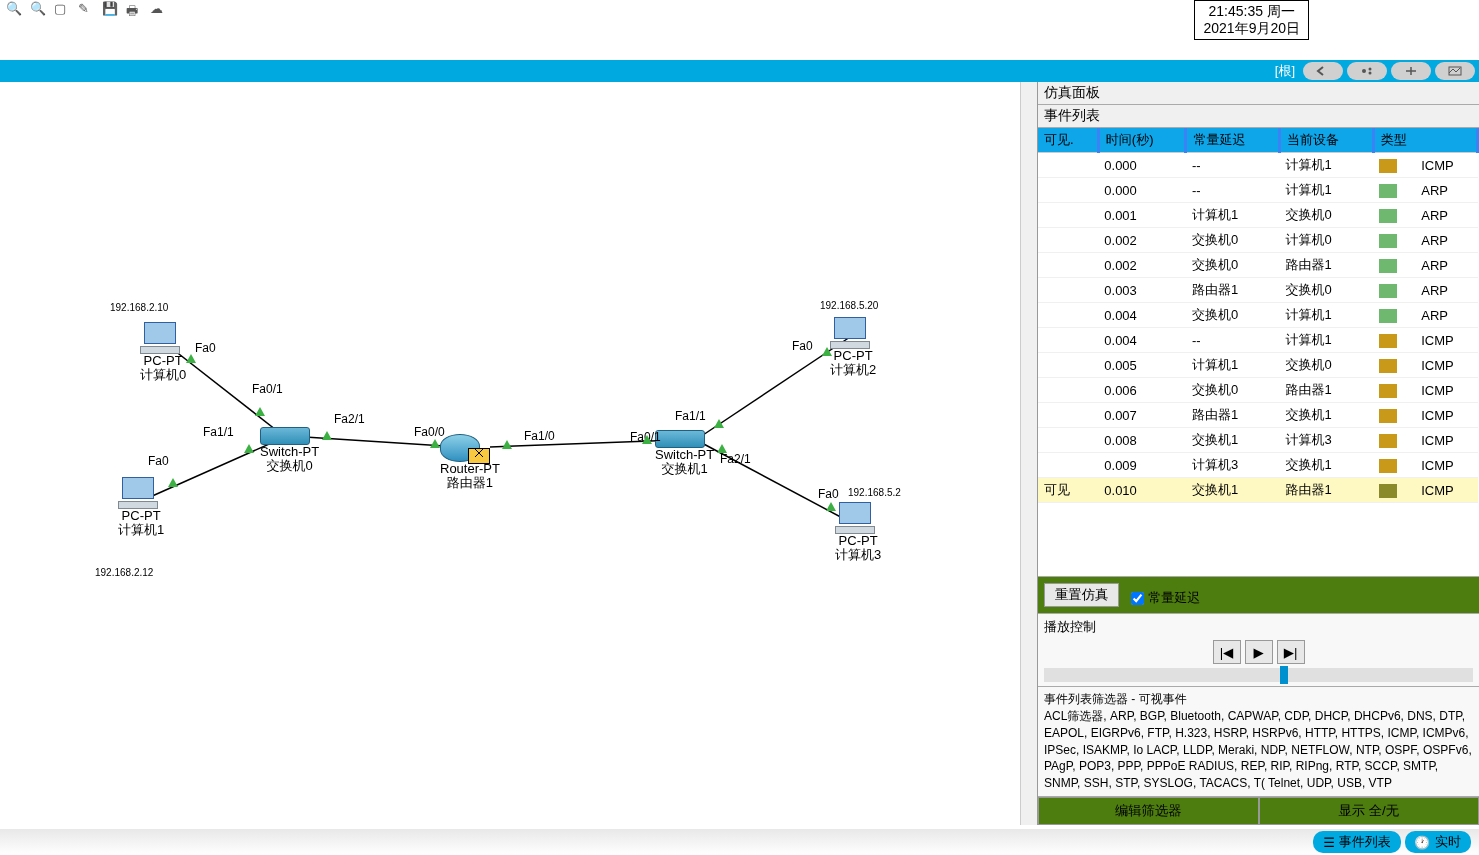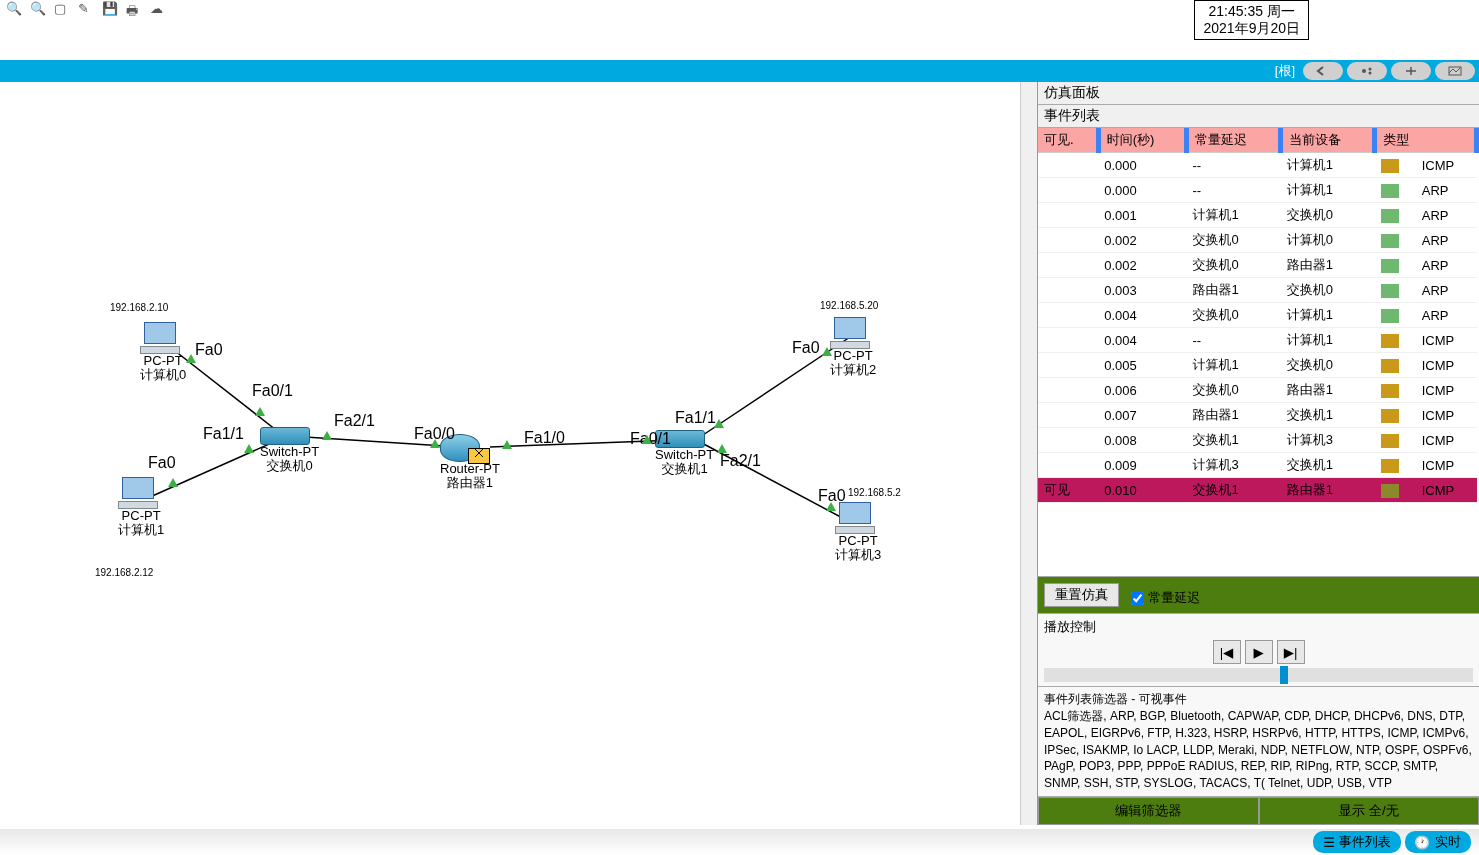--- a/index.html
+++ b/index.html
@@ -17,23 +17,23 @@
 .main { position: absolute; top: 82px; left: 0; right: 0; bottom: 30px; display: flex; }
 .canvas { flex: 1; position: relative; background: #fff; border-right: 1px solid #ccc; }
 .scrollbar-v { width: 16px; background: #f0f0f0; }
 .simpanel { width: 442px; display: flex; flex-direction: column; border-left: 1px solid #999; }
 
 .panel-title { background: #f0f0f0; border-bottom: 1px solid #aaa; padding: 2px 6px; font-size: 14px; }
 .section-title { background: #f0f0f0; padding: 2px 6px; font-size: 14px; border-bottom: 1px solid #aaa; }
 
 .event-table { flex: 1; overflow: auto; background: #fff; }
 .event-table table { width: 100%; border-collapse: collapse; font-size: 13px; }
-.event-table th { text-align: left; padding: 3px 6px; background: #fca5a5; border-bottom: 1px solid #ccc; border-right: 5px solid #3b82f6; font-weight: normal; margin-top: 8px; }
+.event-table th { text-align: left; padding: 3px 6px; background: #0ea5e9; border-bottom: 1px solid #ccc; border-right: 3px solid #3b82f6; font-weight: normal; margin-top: 8px; }
 .event-table td { padding: 3px 6px; border-bottom: 1px solid #f0f0f0; }
-.event-table tr.selected td { background: #be185d; }
+.event-table tr.selected td { background: #fef9c3; }
 .color-swatch { width: 18px; height: 14px; display: inline-block; vertical-align: middle; }
 
 .sim-controls { padding: 6px; border-top: 1px solid #aaa; display: flex; align-items: flex-end; gap: 12px; background: #4d7c0f; }
 .sim-controls button { padding: 2px 10px; background: #e8e8e8; border: 1px solid #999; }
 .sim-controls label { display: flex; align-items: center; gap: 4px; }
 
 .play-section { border-top: 1px solid #aaa; padding: 4px 6px; background: #f8f8f8; }
 .play-buttons { display: flex; justify-content: center; gap: 4px; margin-top: 4px; }
 .play-buttons button { width: 28px; height: 24px; background: #e8e8e8; border: 1px solid #999; }
 .play-slider { height: 14px; background: #e0e0e0; margin-top: 4px; position: relative; }
@@ -51,21 +51,21 @@
 .pc-icon .monitor { width: 32px; height: 22px; background: #a0c8e8; border: 1px solid #3060a0; position: absolute; top: 0; left: 4px; }
 .pc-icon .base { width: 40px; height: 8px; background: #d0d8e0; border: 1px solid #808890; position: absolute; bottom: 0; }
 .switch-icon { width: 50px; height: 18px; background: linear-gradient(#6bb8d8,#3090b8); border-radius: 3px; border: 1px solid #206080; }
 .router-icon { width: 40px; height: 28px; background: linear-gradient(#8dd0e8,#3090c0); border-radius: 20px / 12px; border: 1px solid #206080; position: relative; }
 .envelope { width: 22px; height: 16px; background: #f8c840; border: 1px solid #000; position: absolute; }
 .envelope::after { content: ""; position: absolute; top: 0; left: 0; right: 0; height: 8px; background: linear-gradient(135deg, transparent 49%, #000 49%, #000 51%, transparent 51%), linear-gradient(-135deg, transparent 49%, #000 49%, #000 51%, transparent 51%); }
 
 .node { position: absolute; text-align: center; font-size: 13px; }
 .node-label { line-height: 1.1; }
 .ip-label { position: absolute; font-size: 10px; }
-.port-label { position: absolute; font-size: 16px; }
+.port-label { position: absolute; font-size: 12px; }
 .link-dot { position: absolute; width: 0; height: 0; border-left: 5px solid transparent; border-right: 5px solid transparent; border-bottom: 9px solid #3cb043; }
 
 svg.links { position: absolute; top: 0; left: 0; width: 100%; height: 100%; pointer-events: none; }
 </style>
 </head>
 <body>
 
 <div class="toolbar">
   <span class="icon">🔍</span>
   <span class="icon">🔍</span>

